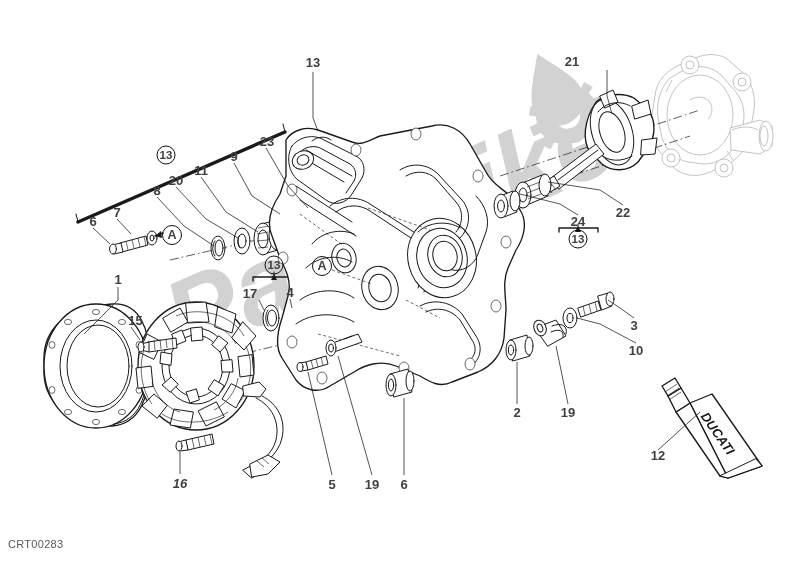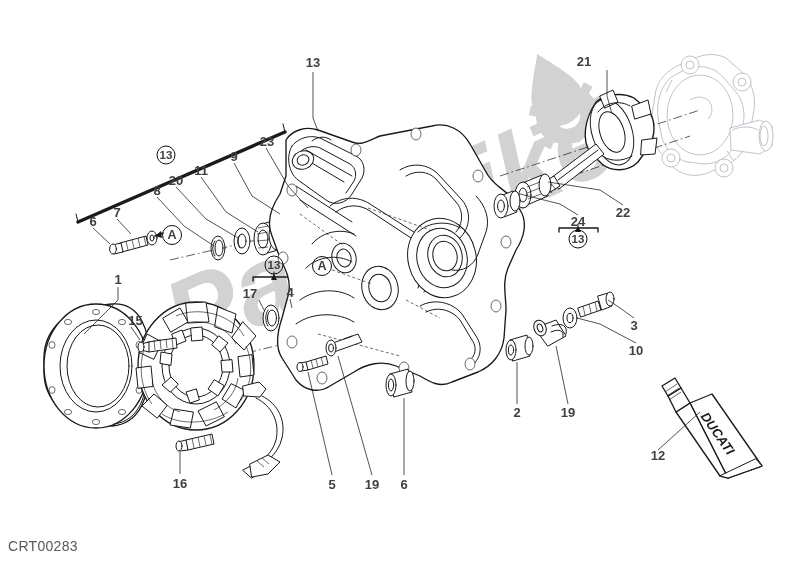--- a/index.html
+++ b/index.html
@@ -3,21 +3,21 @@
 <meta charset="utf-8">
 <title>CRT00283</title>
 <style>
   html,body{margin:0;padding:0;background:#ffffff;}
   body{width:800px;height:564px;overflow:hidden;font-family:"Liberation Sans",sans-serif;}
   #sheet{position:relative;width:800px;height:564px;background:#fff;}
   #art{position:absolute;left:0;top:0;width:800px;height:564px;}
   .partnum{
     position:absolute;left:8px;top:538px;
     font-family:"Liberation Sans",sans-serif;
-    font-size:14px;letter-spacing:.3px;color:#58585a;font-weight:400;
+    font-size:11px;letter-spacing:.3px;color:#58585a;font-weight:400;
   }
   .callout{
     position:absolute;font-family:"Liberation Sans",sans-serif;
     font-size:13px;font-weight:700;color:#404040;
     line-height:1;white-space:nowrap;
     transform:translate(-50%,-50%);
   }
   .callout.circled{
     width:19px;height:19px;border:1.4px solid #111;border-radius:50%;
     display:flex;align-items:center;justify-content:center;
@@ -488,21 +488,21 @@
         <path d="M332,475 L308,372"></path>
         <path d="M372,475 L338,356"></path>
         <path d="M404,475 L404,398"></path>
       </g>
 
     </g>
   </svg>
 
   <div id="callout-layer">
       <div class="callout" style="left: 313px; top: 62px;">13</div>
-      <div class="callout" style="left: 584px; top: 61px; text-align: center;">21</div>
+      <div class="callout" style="left: 572px; top: 61px; text-align: center;">21</div>
       <div class="callout" style="left: 267px; top: 141px;">23</div>
       <div class="callout circled" style="left: 166px; top: 155px;">13</div>
       <div class="callout" style="left: 234px; top: 156px;">9</div>
       <div class="callout" style="left: 201px; top: 170px;">11</div>
       <div class="callout" style="left: 176px; top: 180px;">20</div>
       <div class="callout" style="left: 157px; top: 190px;">8</div>
       <div class="callout" style="left: 117px; top: 212px;">7</div>
       <div class="callout" style="left: 93px; top: 221px;">6</div>
       <div class="callout sect" style="left: 172px; top: 235px;">A</div>
       <div class="callout" style="left: 578px; top: 221px;">24</div>
@@ -512,21 +512,21 @@
       <div class="callout circled" style="left: 274px; top: 265px;">13</div>
       <div class="callout sect" style="left: 322px; top: 266px;">A</div>
       <div class="callout" style="left: 250px; top: 293px; text-align: right;">17</div>
       <div class="callout" style="left: 290px; top: 292px;">4</div>
       <div class="callout" style="left: 131px; top: 320px; padding-left: 9px;">15</div>
       <div class="callout" style="left: 634px; top: 325px;">3</div>
       <div class="callout" style="left: 636px; top: 350px;">10</div>
       <div class="callout" style="left: 517px; top: 412px;">2</div>
       <div class="callout" style="left: 568px; top: 412px;">19</div>
       <div class="callout" style="left: 658px; top: 455px;">12</div>
-      <div class="callout" style="left: 180px; top: 483px;">16</div>
+      <div class="callout" style="left: 180px; top: 483px; font-style: italic;">16</div>
       <div class="callout" style="left: 332px; top: 484px;">5</div>
       <div class="callout" style="left: 372px; top: 484px;">19</div>
       <div class="callout" style="left: 404px; top: 484px;">6</div>
     </div>
 
   <div class="partnum">CRT00283</div>
 
 </div>
 
 </body></html>

